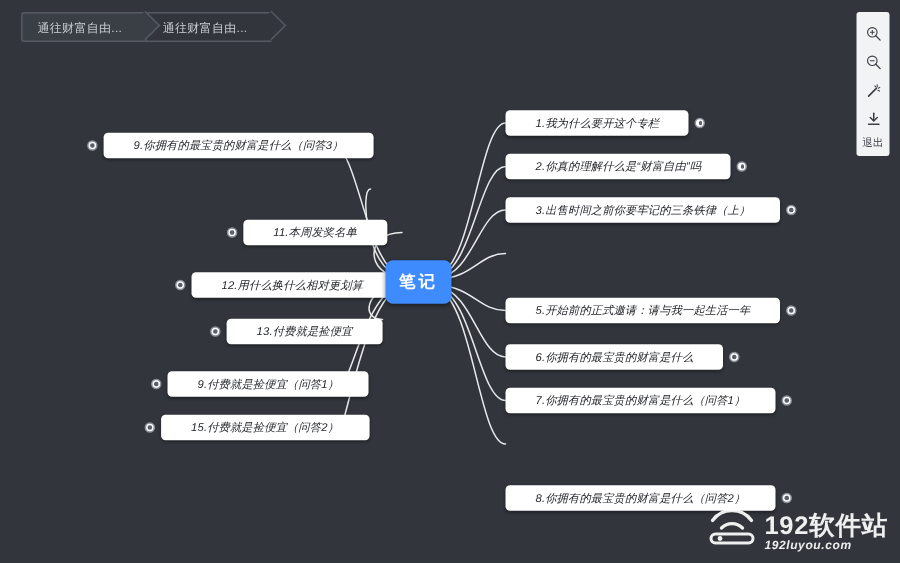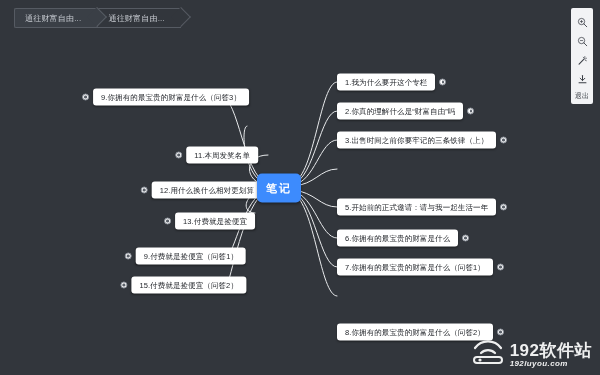--- a/index.html
+++ b/index.html
@@ -82,30 +82,31 @@
 
   
   #canvas { position: absolute; inset: 0; }
   #links { position: absolute; inset: 0; width: 600px; height: 375px; }
 
   .node {
     position: absolute;
     display: flex;
     align-items: center;
     height: 17px;
-    padding: 0 8px;
+    padding: 0 20px;
     background: #ffffff;
     color: #23262b;
     font-size: 7.5px;
     line-height: 1;
     border-radius: 3px;
     white-space: nowrap;
     letter-spacing: .1px;
     box-shadow: 0 1px 2px rgba(0,0,0,.35);
     z-index: 3;
+    font-style: italic;
   }
   .node.right { transform: translateY(-50%); }
   .node.left  { transform: translate(-100%, -50%); text-align: right; }
 
   .handle {
     position: absolute;
     top: 50%;
     width: 7px; height: 7px;
     margin-top: -3.5px;
     border-radius: 50%;

